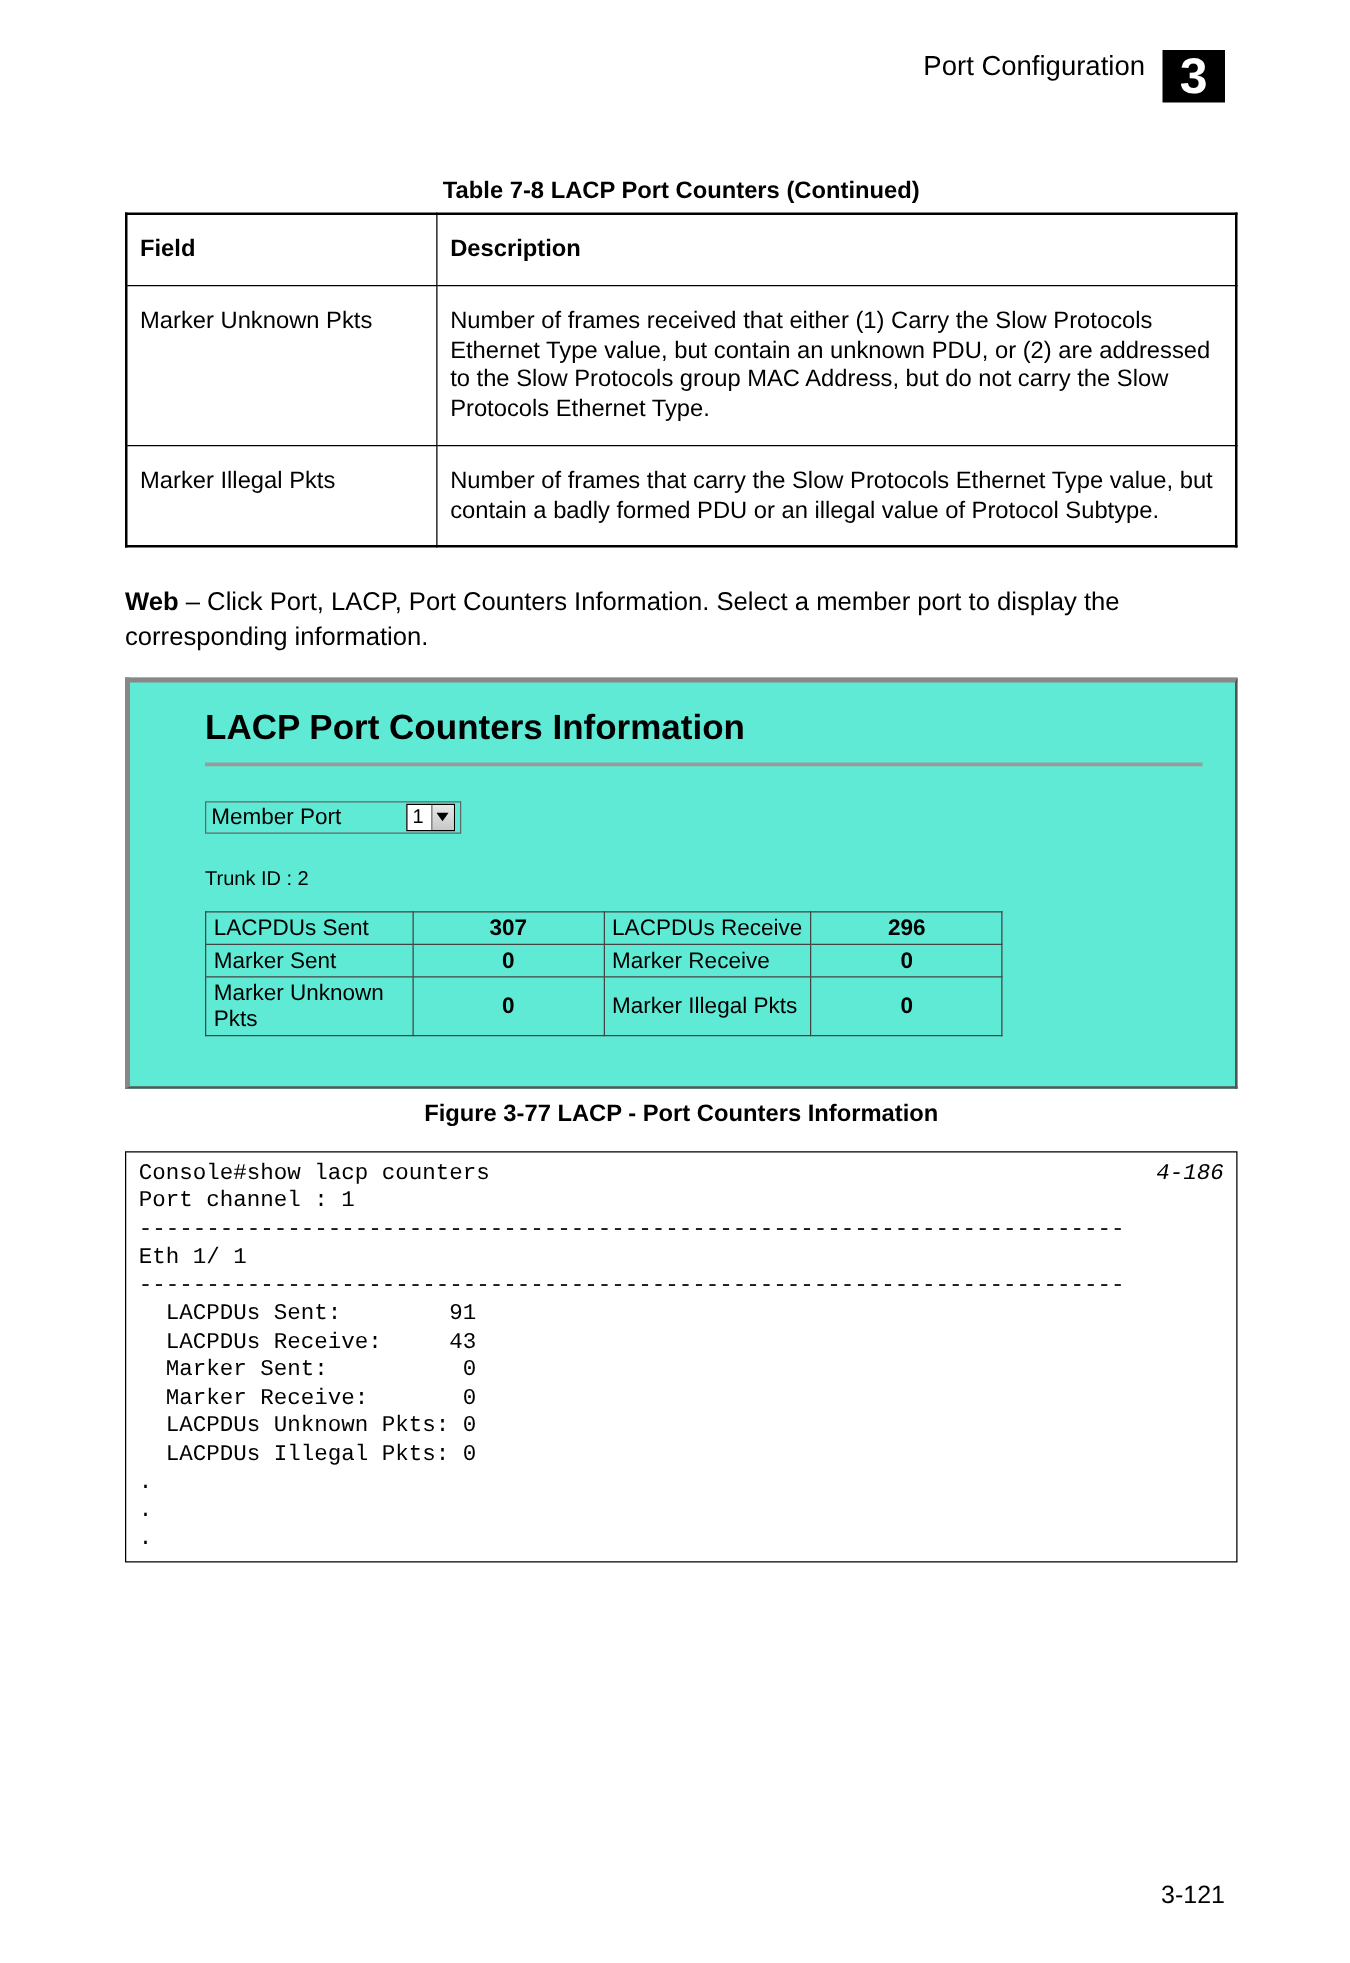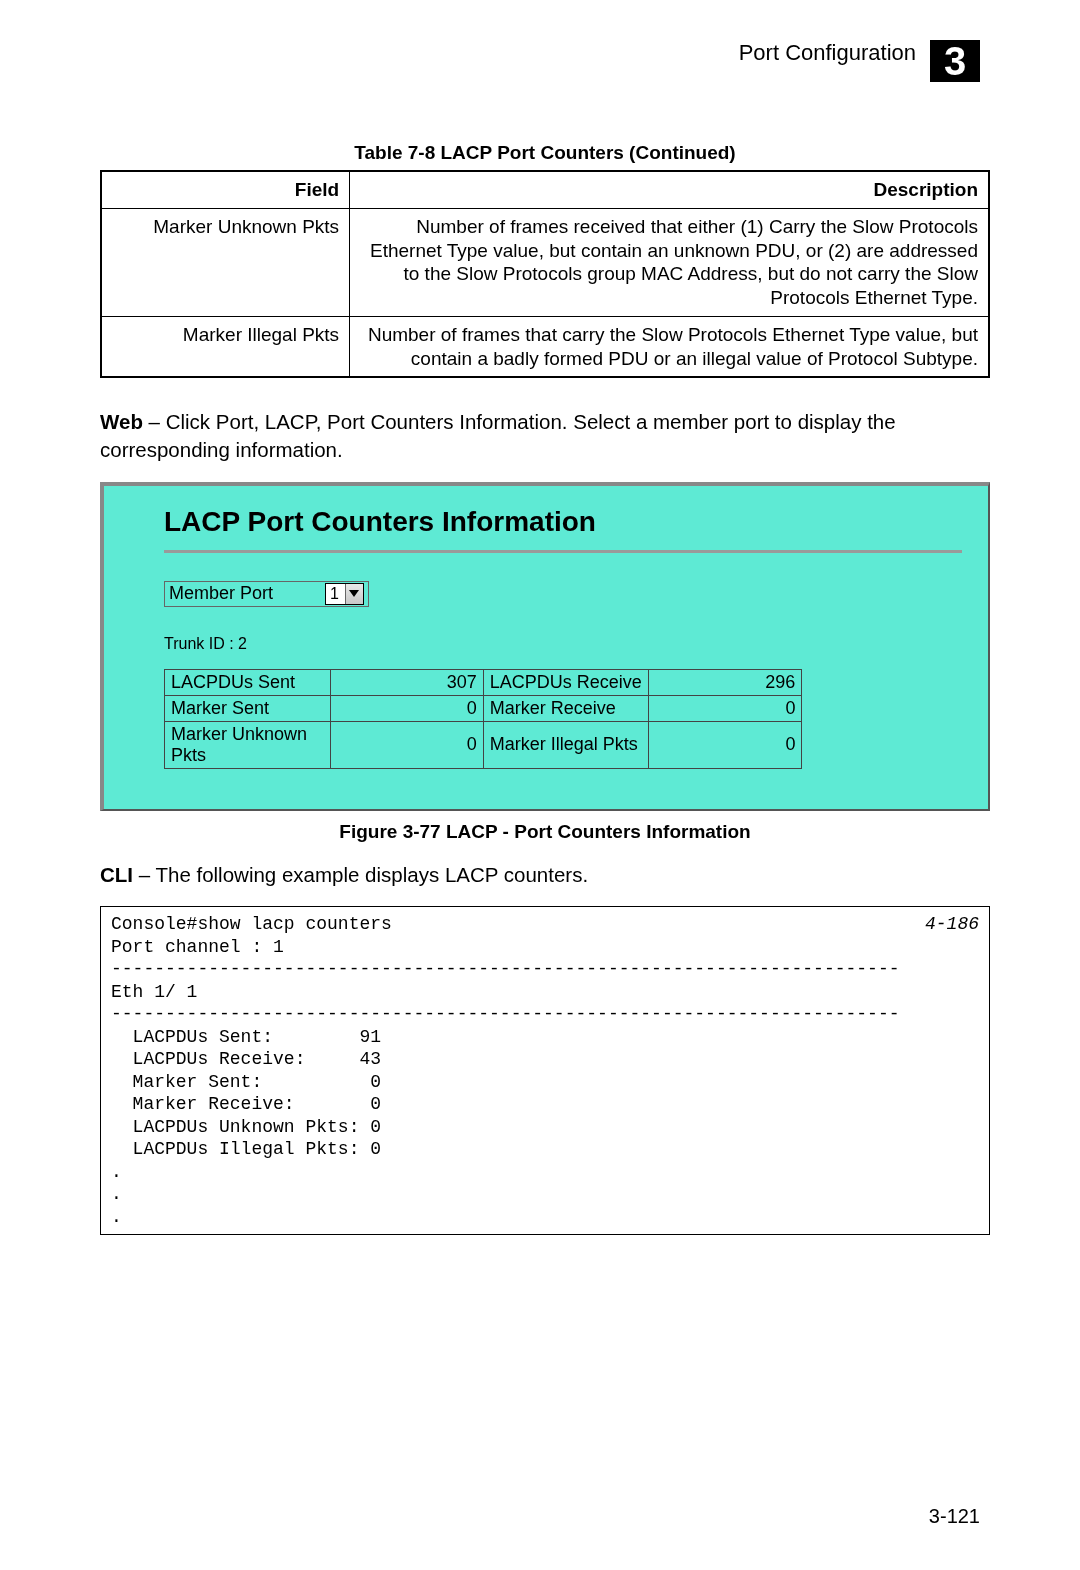--- a/index.html
+++ b/index.html
@@ -47,22 +47,22 @@
   }
 
   table.ref {
     width: 100%;
     border-collapse: collapse;
     border: 2px solid #000;
     font-size: 19px;
   }
   table.ref th, table.ref td {
     border: 1px solid #000;
-    padding: 6px 10px;
-    text-align: right;
+    padding: 16px 10px;
+    text-align: left;
     vertical-align: top;
     line-height: 1.25;
   }
   table.ref th { font-weight: bold; }
   table.ref td:first-child, table.ref th:first-child { width: 28%; }
 
   .para {
     font-size: 20.5px;
     line-height: 1.35;
     margin: 30px 0 18px 0;
@@ -120,21 +120,21 @@
   table.counters {
     border-collapse: collapse;
     font-size: 18px;
     width: 80%;
   }
   table.counters td {
     border: 1px solid #444;
     padding: 2px 6px;
     height: 26px;
   }
-  table.counters td.num { text-align: right; }
+  table.counters td.num { text-align: center; font-weight: bold; }
   table.counters td.lab { width: 26%; }
   table.counters td.numcol { width: 24%; }
 
   .fig-caption { text-align: center; font-weight: bold; font-size: 19px; margin: 10px 0 18px 0; }
 
   pre.cli {
     border: 1.5px solid #000;
     font-family: "Courier New", monospace;
     font-size: 18px;
     line-height: 1.25;
@@ -222,23 +222,20 @@
         <td class="num numcol">0</td>
         <td class="lab">Marker Illegal Pkts</td>
         <td class="num numcol">0</td>
       </tr>
     </tbody>
       </table>
   </div>
 
   <div class="fig-caption">Figure 3-77  LACP - Port Counters Information</div>
 
-  <p class="para" style="margin-top:4px">
-    <b>CLI</b><span> – The following example displays LACP counters.</span>
-  </p>
 
   <pre class="cli"><span class="ref">4-186</span><span>Console#show lacp counters
 Port channel : 1
 -------------------------------------------------------------------------
 Eth 1/ 1 
 -------------------------------------------------------------------------
   LACPDUs Sent:        91
   LACPDUs Receive:     43
   Marker Sent:          0
   Marker Receive:       0

